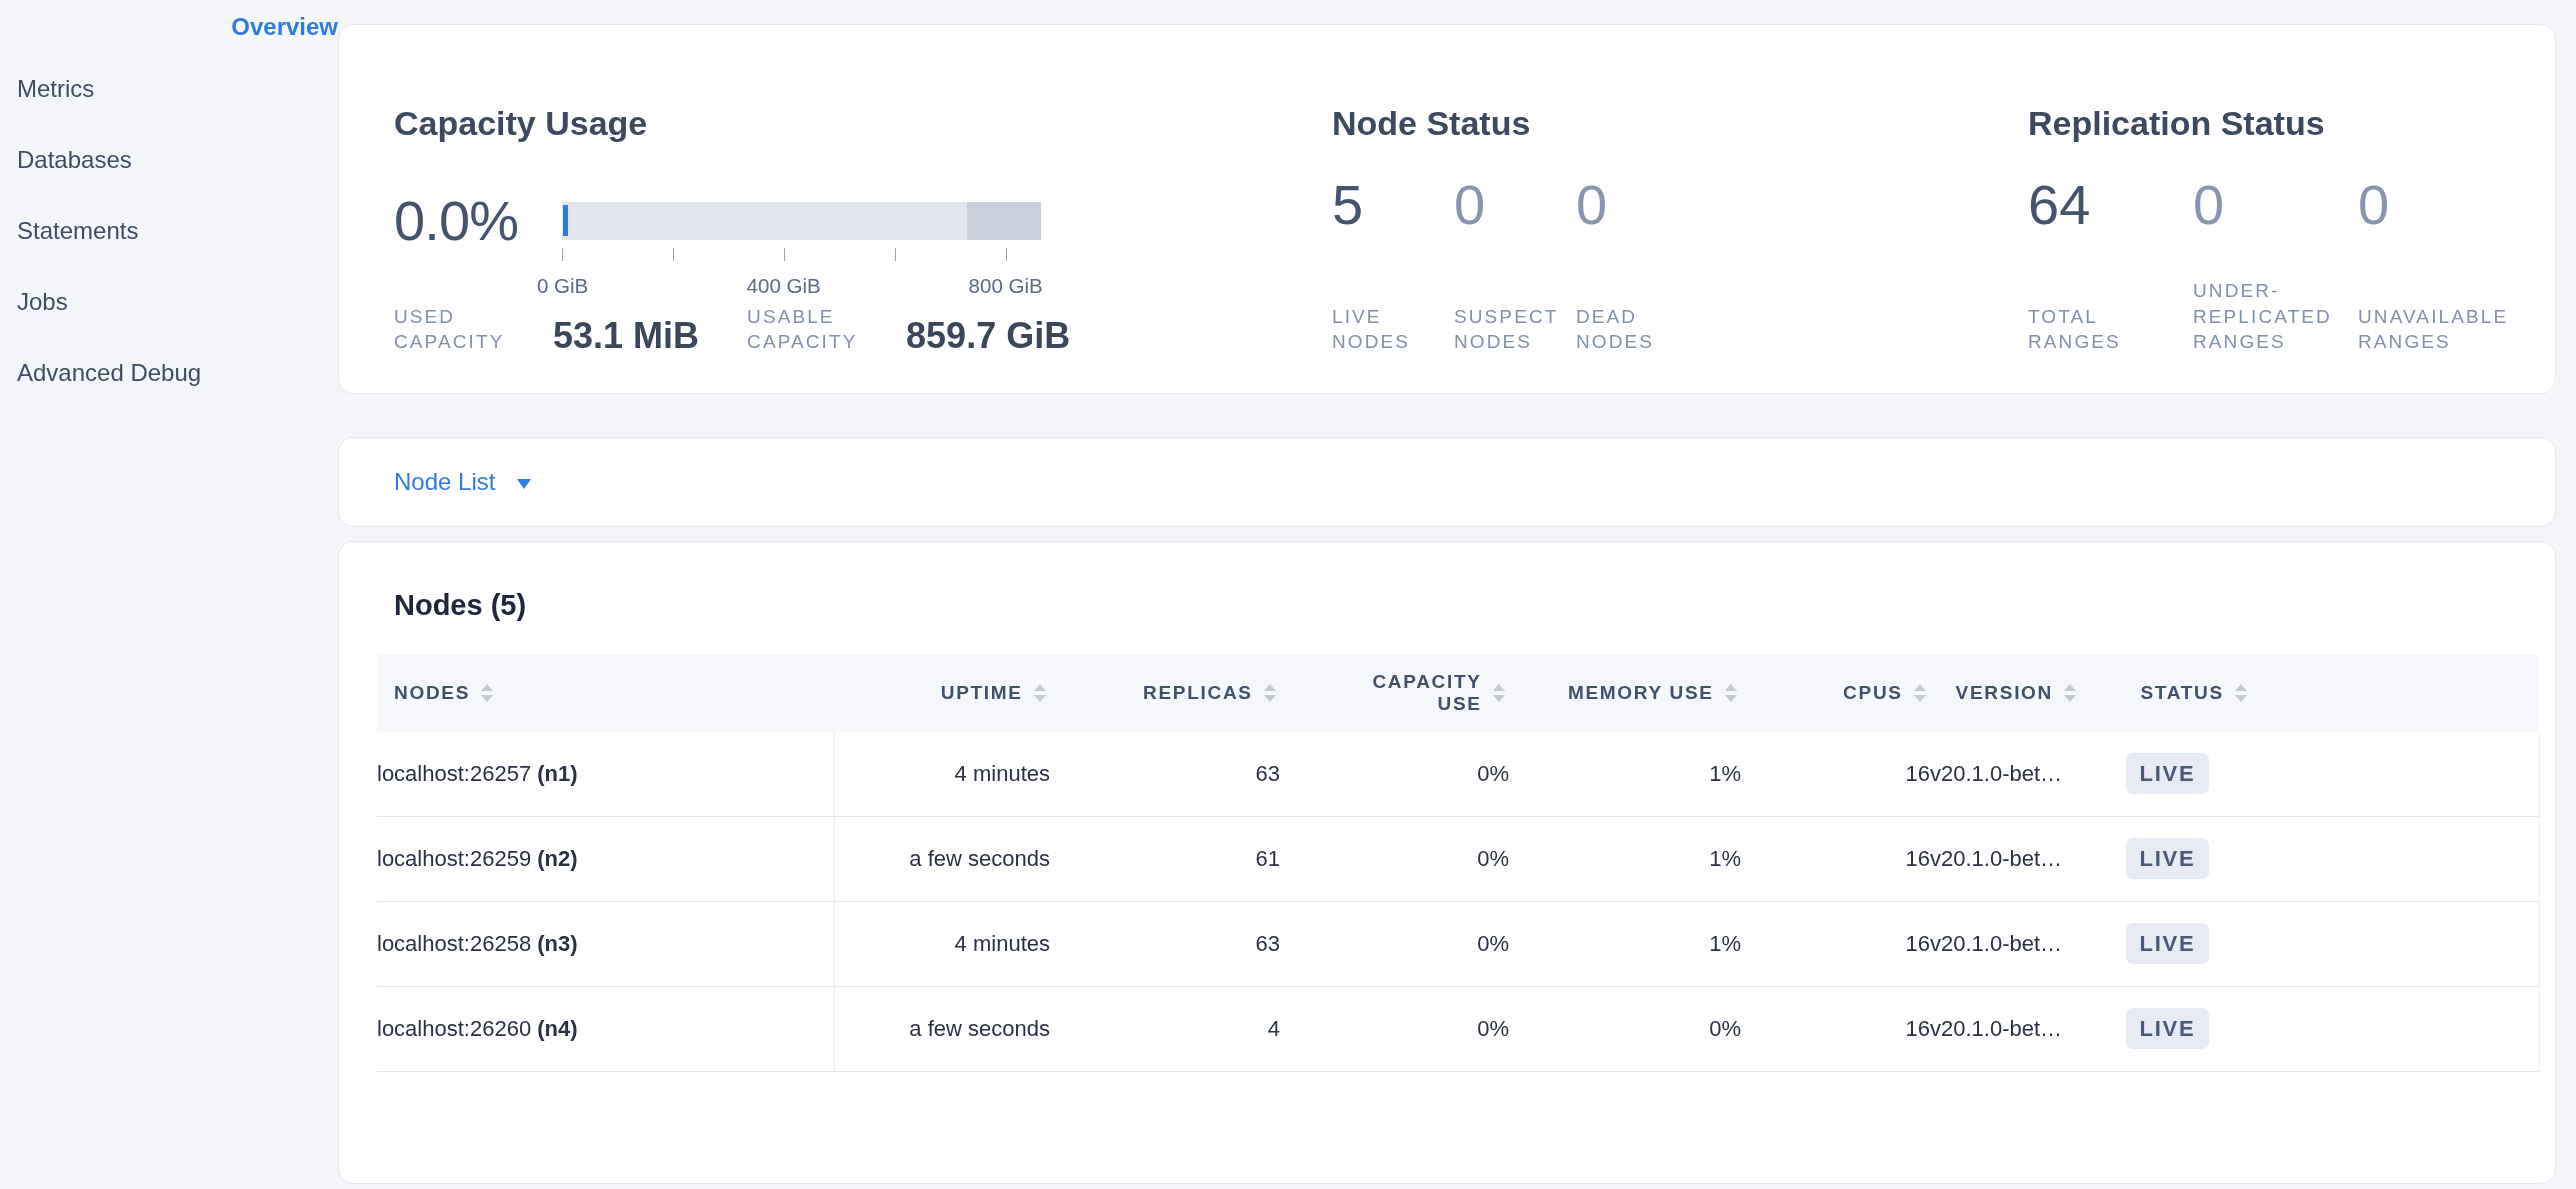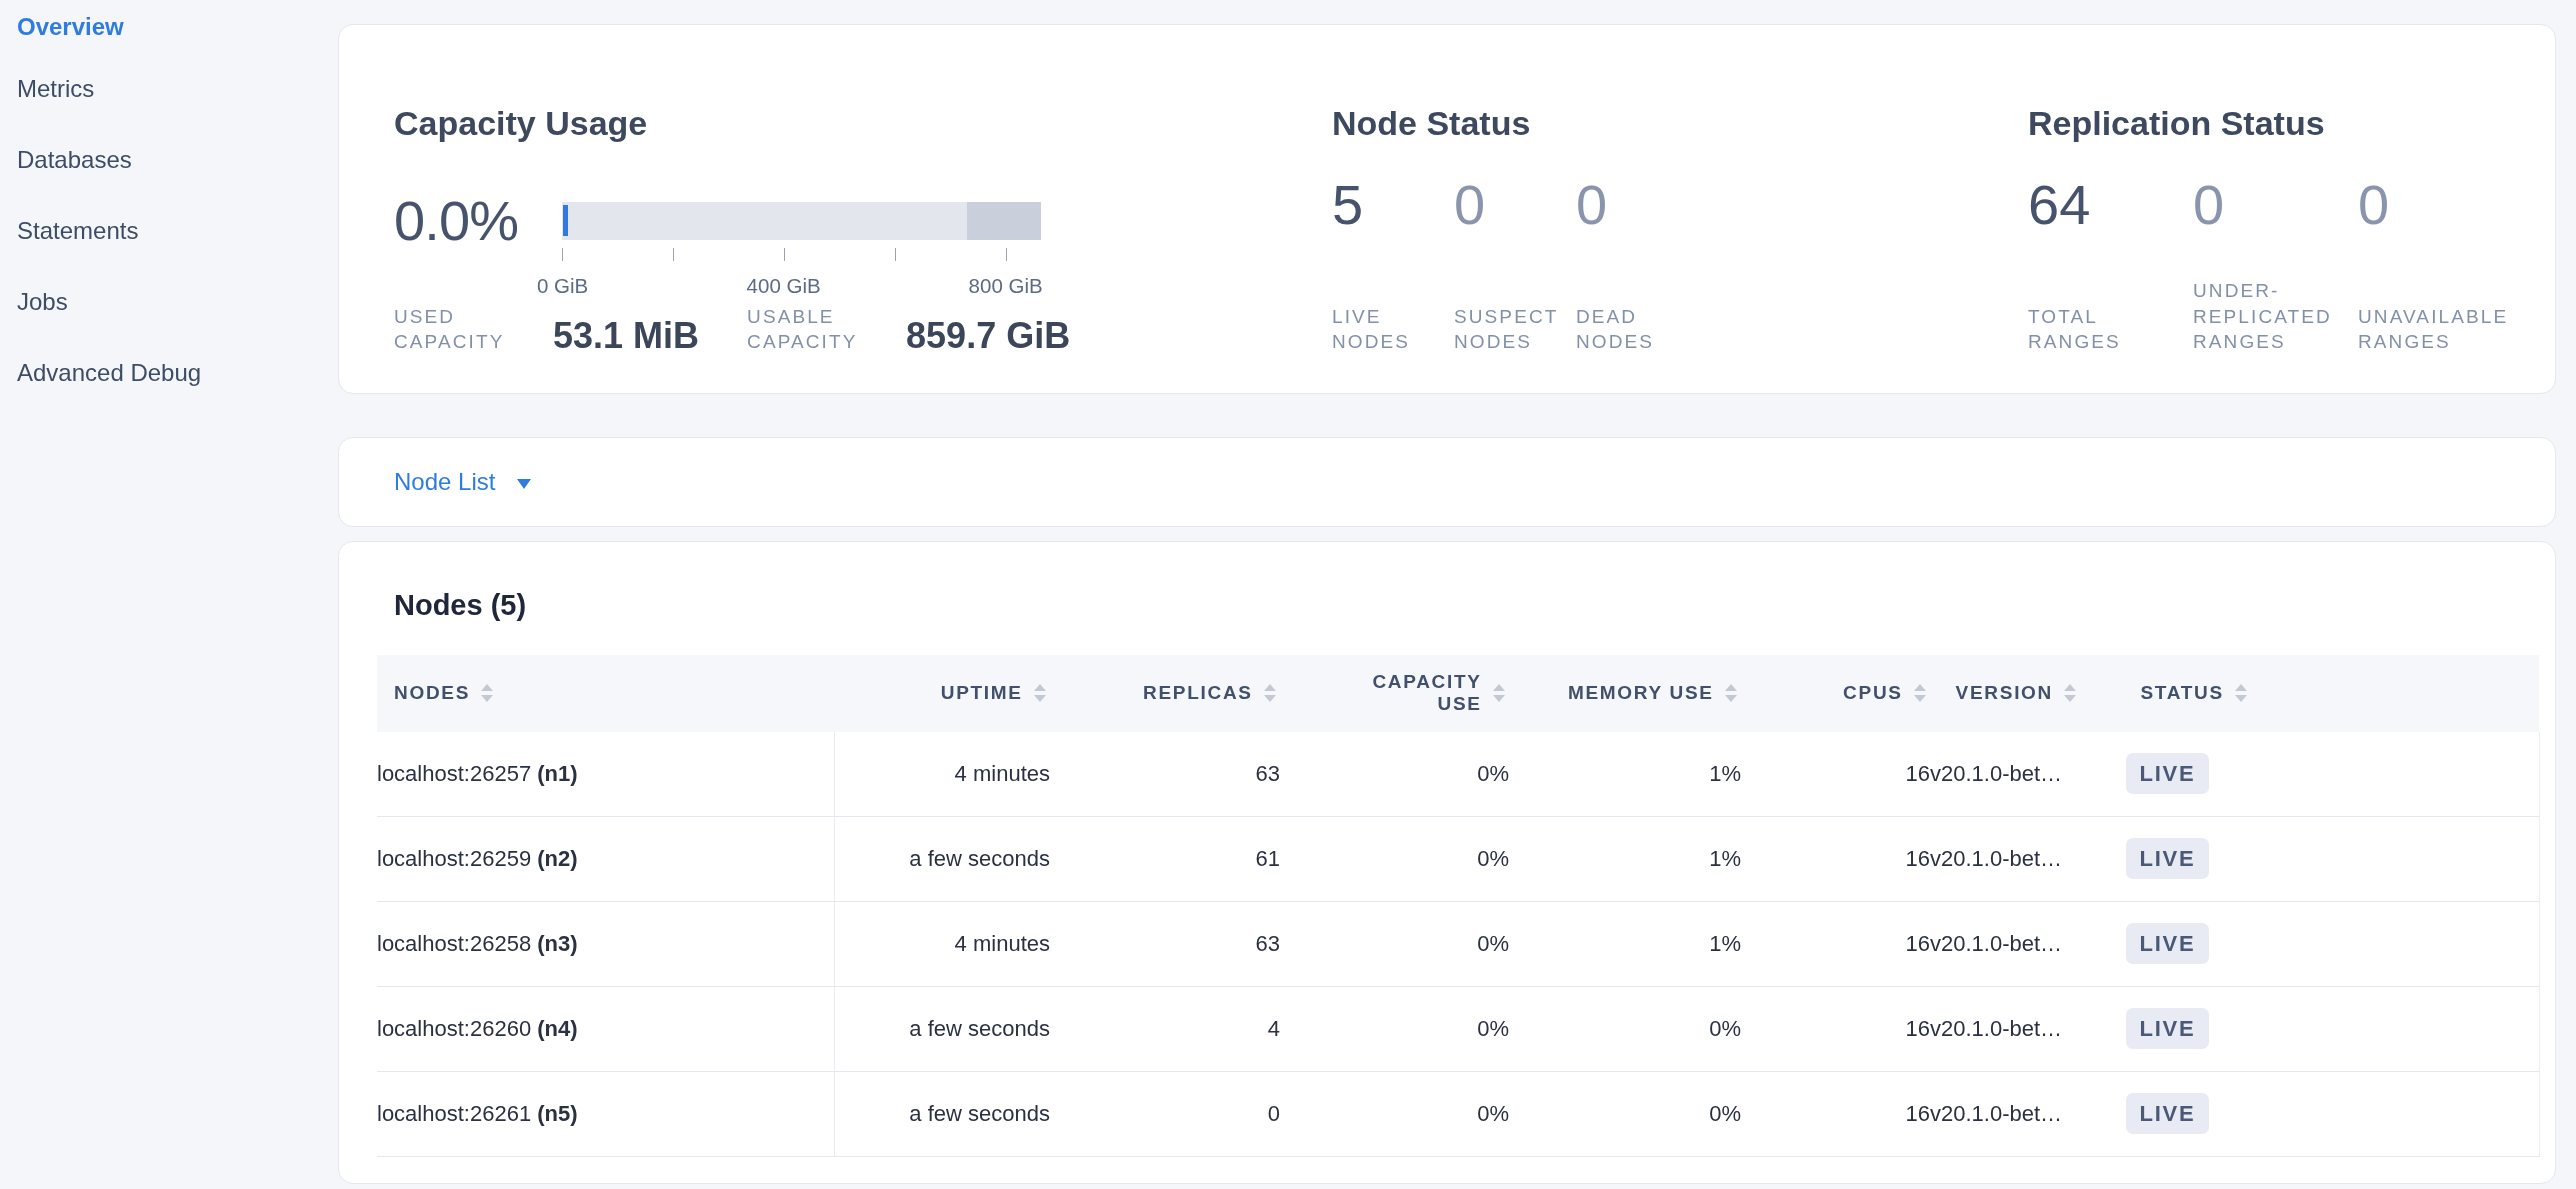--- a/index.html
+++ b/index.html
@@ -10,21 +10,21 @@
     -webkit-font-smoothing:antialiased;
   }
   .page{position:relative;width:2576px;height:1189px;}
 
   
   .sidebar{position:absolute;left:0;top:0;width:338px;padding-top:0;}
   .nav-item{
     height:71px;display:flex;align-items:center;padding-left:17px;
     font-size:24px;color:#3d4d66;cursor:pointer;
   }
-  .nav-item.first{height:53px;}
+  .nav-item.first{height:53px;justify-content:flex-end;}
   .nav-item.active{color:#2f7ce1;font-weight:700;}
 
   
   .content{position:absolute;left:338px;top:24px;width:2218px;}
   .card{
     background:#ffffff;border:0.9px solid #e4e7ee;border-radius:15px;
     box-sizing:border-box;
   }
 
   
@@ -355,29 +355,19 @@
           <tr>
             <td class="col-nodes"><span>localhost:26260</span> <span class="node-id">(n4)</span></td>
             <td class="num">a few seconds</td>
             <td class="num">4</td>
             <td class="num">0%</td>
             <td class="num">0%</td>
             <td class="num">16</td>
             <td class="col-version">v20.1.0-bet…</td>
             <td class="col-status"><span class="badge-live">LIVE</span></td>
           </tr>
-          <tr>
-            <td class="col-nodes"><span>localhost:26261</span> <span class="node-id">(n5)</span></td>
-            <td class="num">a few seconds</td>
-            <td class="num">0</td>
-            <td class="num">0%</td>
-            <td class="num">0%</td>
-            <td class="num">16</td>
-            <td class="col-version">v20.1.0-bet…</td>
-            <td class="col-status"><span class="badge-live">LIVE</span></td>
-          </tr>
         </tbody>
       </table>
     </section>
 
   </main>
 </div>
 
 
 </body></html>

